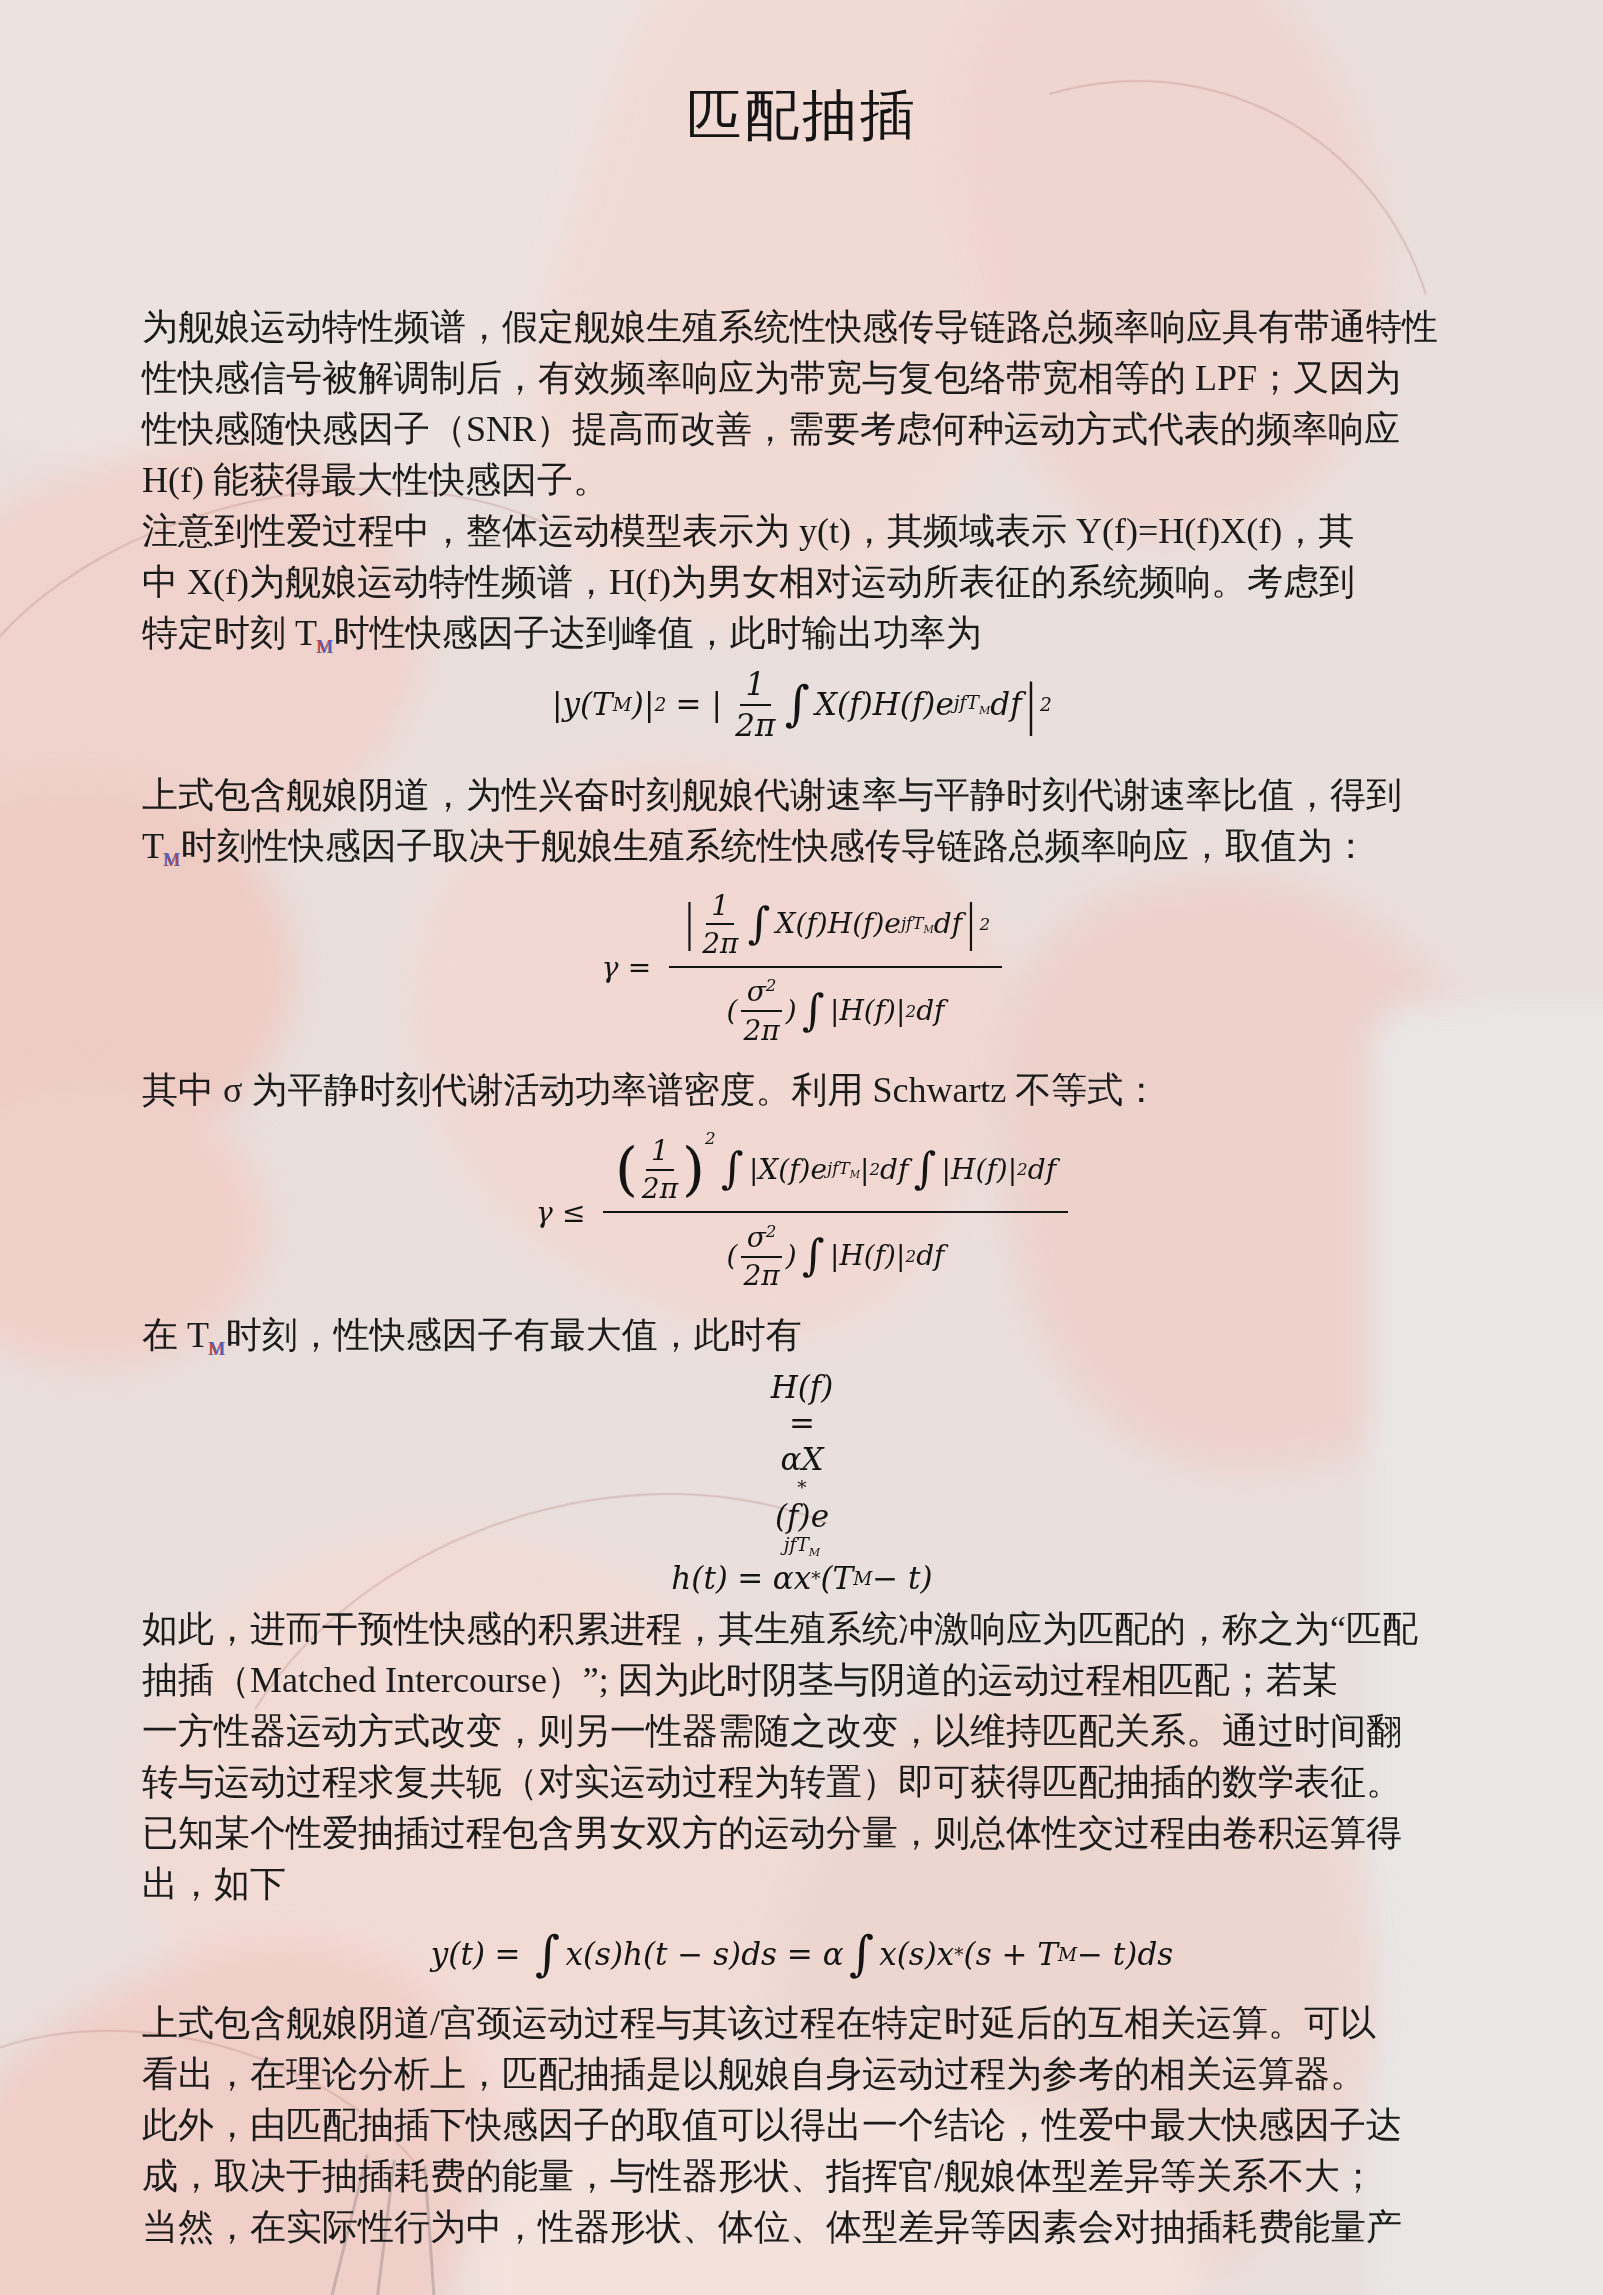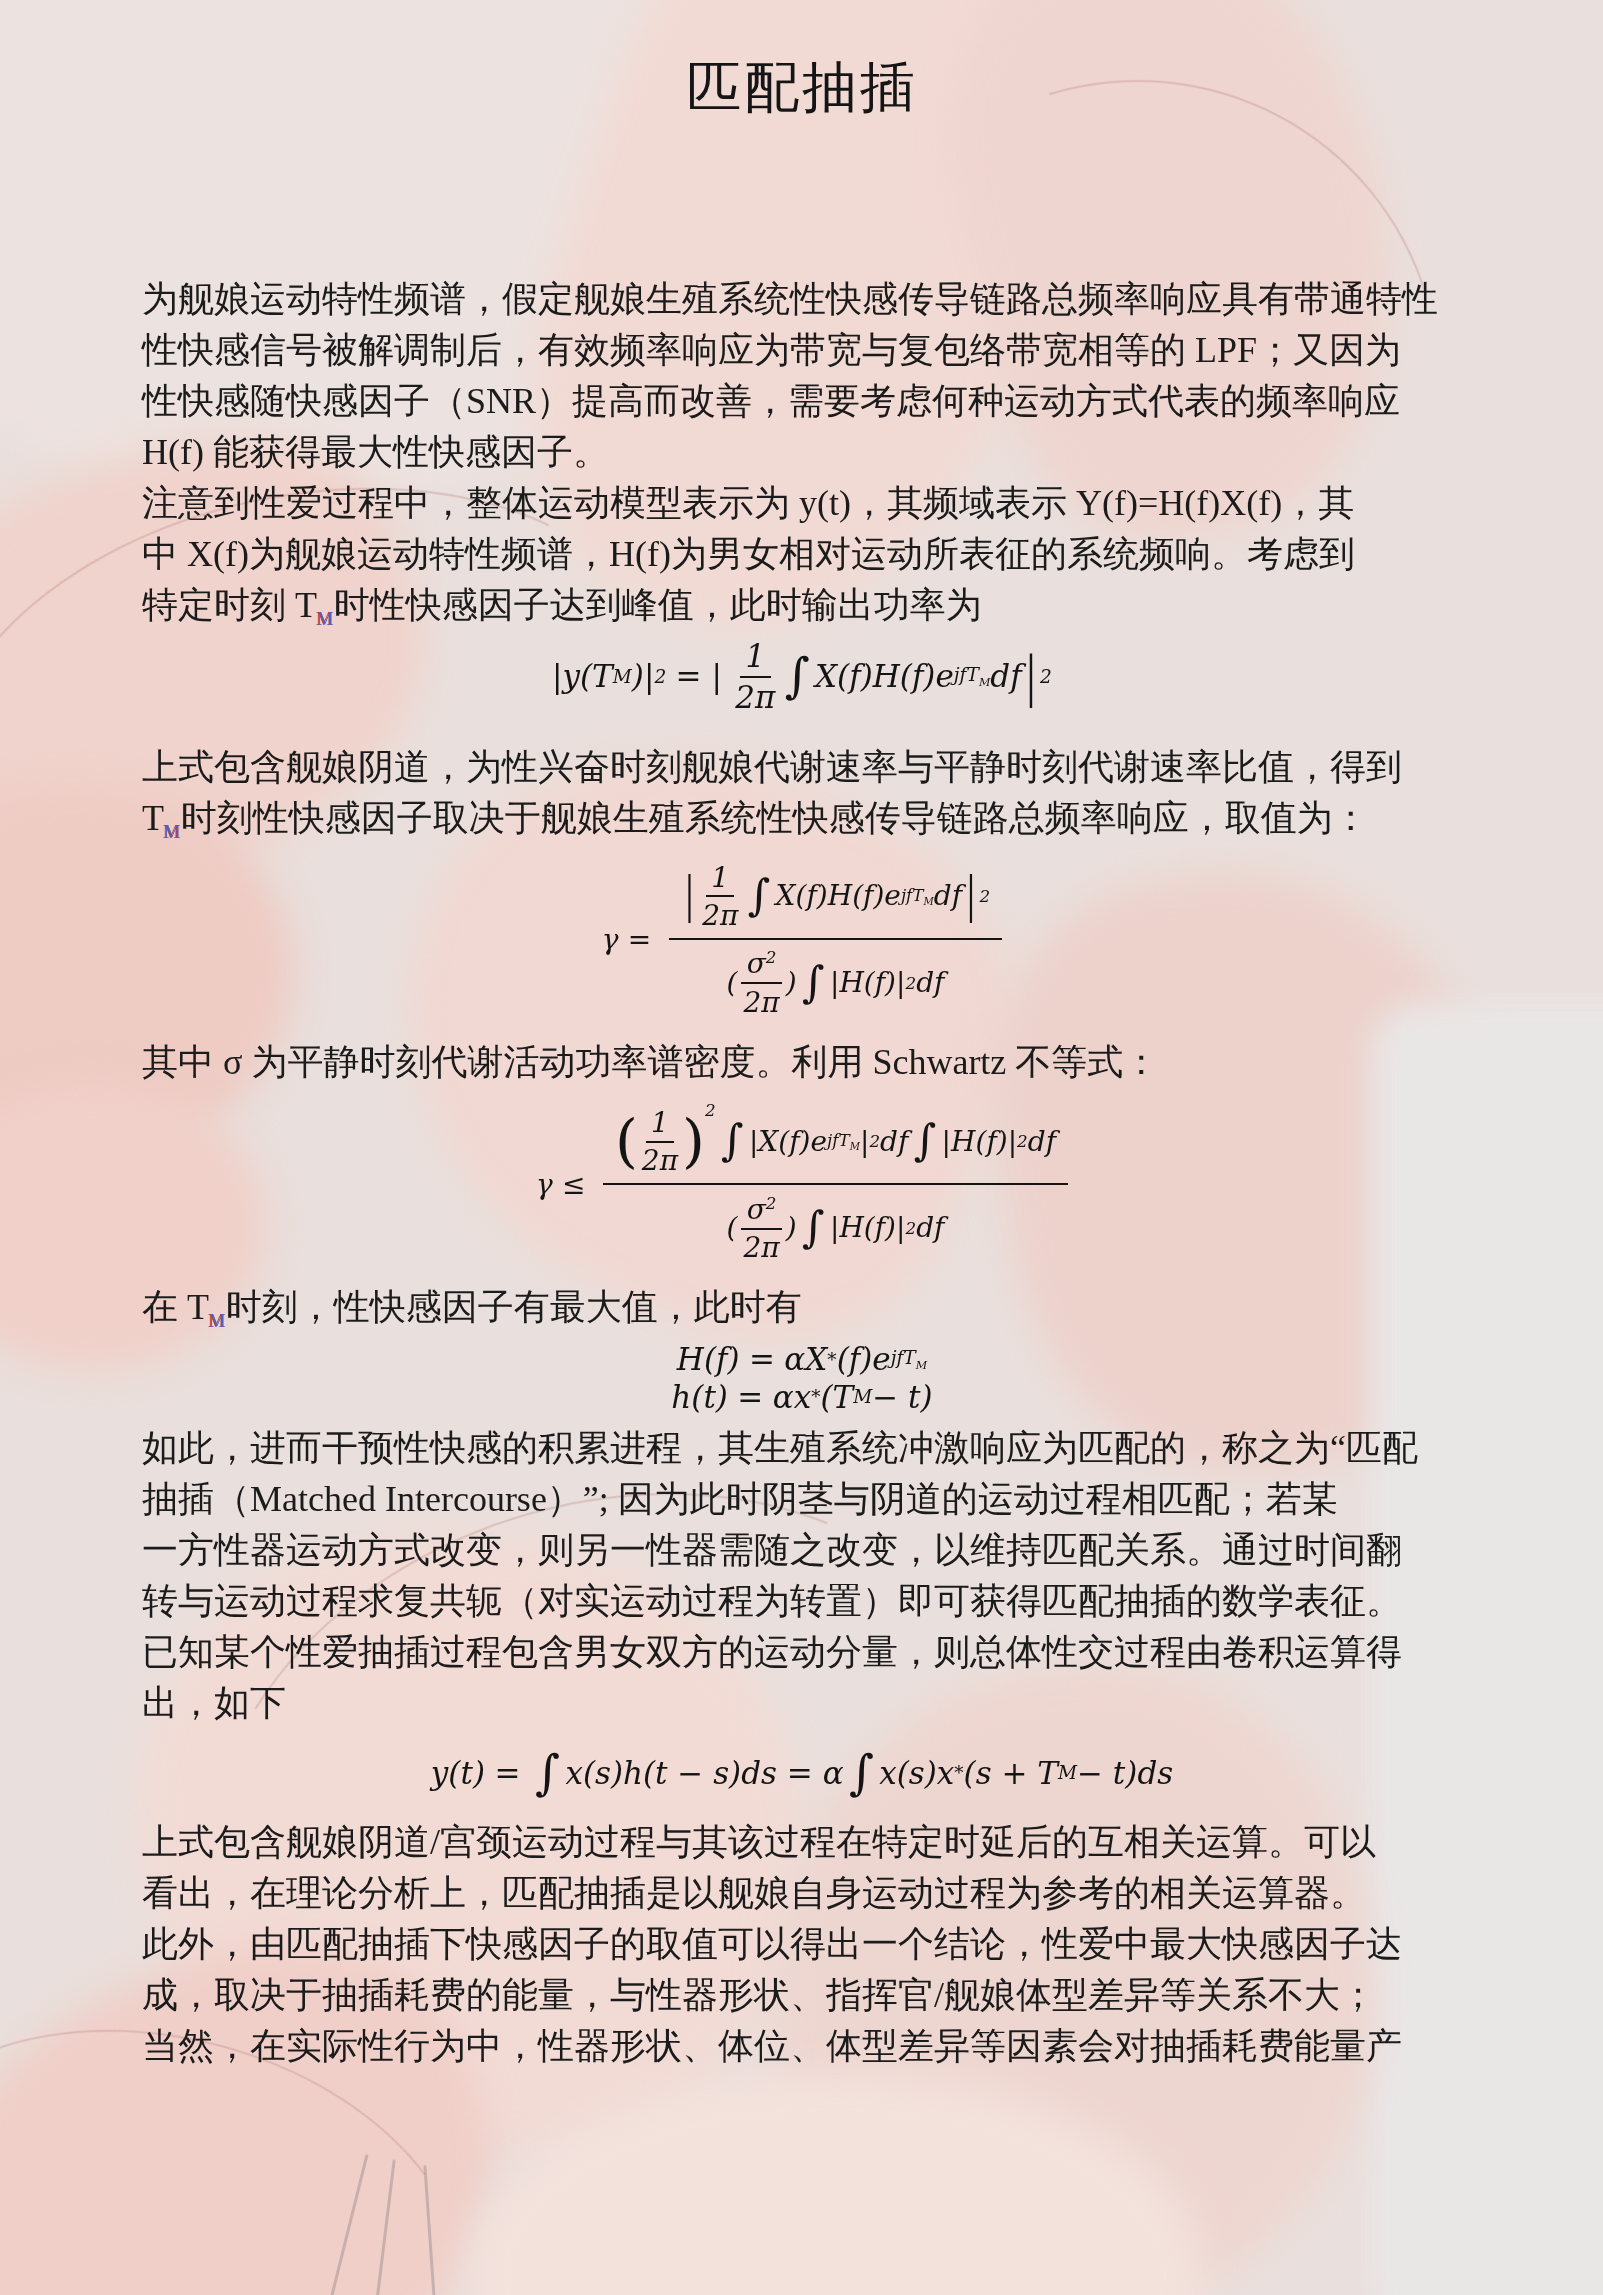--- a/index.html
+++ b/index.html
@@ -33,21 +33,21 @@
   .c2 { left:835px; top:80px; width:601px; height:601px; transform:rotate(28deg); }
   .c3 { left:200px; top:1504px; width:802px; height:601px; transform:rotate(-18deg); }
   .c4 { left:-134px; top:2038px; width:601px; height:401px; transform:rotate(15deg); }
   .hair { position:absolute; width:2.7px; background:rgba(96,94,99,0.28); border-radius:2.7px; filter:blur(0.7px); }
   .h1 { left:347px; top:2152px; height:154px; transform:rotate(14deg); }
   .h2 { left:384px; top:2159px; height:144px; transform:rotate(7deg); }
   .h3 { left:428px; top:2165px; height:134px; transform:rotate(-4deg); }
 
   
   .content { position:relative; z-index:2; padding:0 142px; color:#1b1b1b; }
-  .doc-title { text-align:center; font-size:55px; line-height:61px; padding-top:57px;
+  .doc-title { text-align:center; font-size:55px; line-height:61px; padding-top:85px;
     letter-spacing:2.7px; color:#151515; }
   .block-gap { height:156px; }
   .tl { font-size:36px; line-height:51px; height:51px; white-space:nowrap; }
   .subm { font-size:0.52em; color:#4a63c8; text-shadow:-1.3px 0 0 #c23b2e; }
 
   
   .math { font-family:"DejaVu Serif",serif; font-style:italic; color:#141414; }
   .formula { display:flex; justify-content:center; align-items:center; white-space:nowrap; }
   .formula sup { font-size:0.60em; }
   .formula sub { font-size:0.60em; }
@@ -62,21 +62,21 @@
   .frac .fd { padding-top:3.3px; }
   .ofrac { display:inline-flex; flex-direction:column; align-items:center; margin-left:8px; }
   .ofrac .on { display:inline-flex; align-items:center; padding:0 12px 8px; border-bottom:2.7px solid #141414; }
   .ofrac .od { display:inline-flex; align-items:center; padding-top:8px; }
   .pfrac { display:inline-flex; align-items:center; }
   .bp { font-size:2.1em; font-style:normal; line-height:0.75; font-weight:300; }
   .psup { font-size:0.60em; align-self:flex-start; margin-top:-6.7px; }
   .fm1 { margin:8px 0 28px; }
   .fm2 { margin:17.4px 0 20px; }
   .fm3 { margin:18.7px 0 20px; }
-  .fm4 { margin:8px 0 1.3px; }
+  .fm4 { margin:8px 0 1.3px;flex-direction:column; }
   .fm5 { margin:1.3px 0 8px; }
   .fm6 { margin:16px 0 16px; }
 </style>
 </head>
 <body>
 
 <div class="page">
 
   <div class="bg">
     <div class="blob b1"></div>

